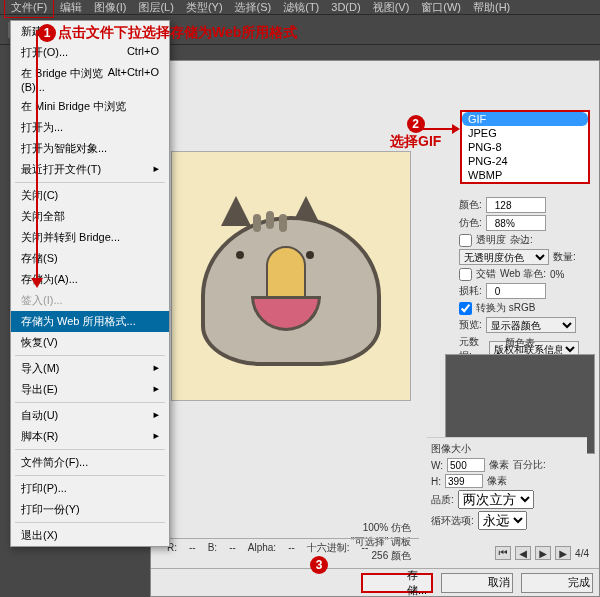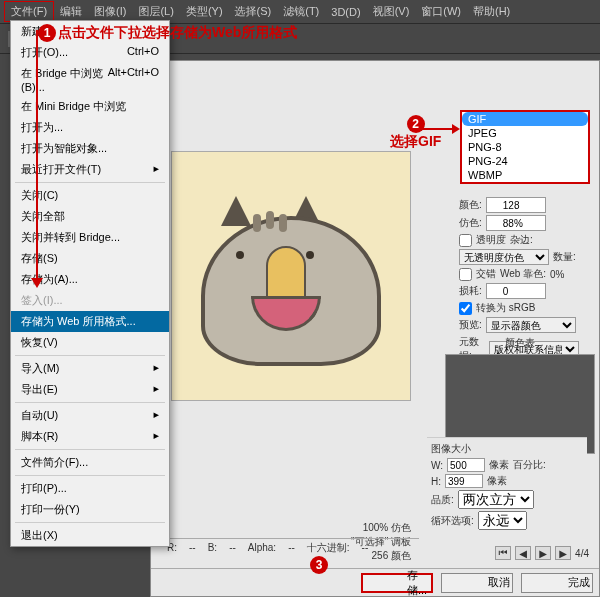--- a/index.html
+++ b/index.html
@@ -1,17 +1,17 @@
 <!DOCTYPE html>
 <html><head>
 <meta charset="utf-8">
 <style>
 * { margin: 0; padding: 0; box-sizing: border-box; font-family: "Microsoft YaHei", sans-serif; }
 body { background: #474747; width: 600px; height: 597px; overflow: hidden; position: relative; font-size: 11px; color: #ccc; }
-.menubar { background: #474747; height: 24px; display: flex; align-items: center; padding: 4px 4px; border-bottom: 1px solid #2a2a2a; }
+.menubar { background: #474747; height: 15px; display: flex; align-items: center; padding: 4px 4px; border-bottom: 1px solid #2a2a2a; }
 .menubar span { padding: 2px 6px; color: #ccc; }
 .menubar span:first-child { border: 1px solid #c00; }
 .toolbar { background: #474747; height: 30px; border-bottom: 1px solid #2a2a2a; display: flex; align-items: center; padding: 0 8px; gap: 8px; }
 .toolbar .icon { width: 16px; height: 16px; background: #666; display: inline-block; }
 .dropdown { position: absolute; left: 10px; top: 20px; width: 160px; background: #f0f0f0; border: 1px solid #999; box-shadow: 2px 2px 8px rgba(0,0,0,0.4); z-index: 100; }
 .dropdown-item { padding: 3px 10px; color: #000; display: flex; justify-content: space-between; font-size: 11px; }
 .dropdown-item.disabled { color: #999; }
 .dropdown-sep { height: 1px; background: #ccc; margin: 2px 4px; }
 .dropdown-item.highlighted { background: #0369a1; color: #fff; }
 .annotation-1 { position: absolute; left: 38px; top: 24px; z-index: 200; display: flex; align-items: center; }
@@ -28,21 +28,21 @@
 .cat { width: 200px; height: 200px; position: relative; }
 .cat-body { position: absolute; left: 10px; top: 40px; width: 180px; height: 150px; background: #bfb8aa; border: 4px solid #5a5248; border-radius: 90px 90px 60px 60px / 80px 80px 40px 40px; }
 .cat-ear-l { position: absolute; left: 30px; top: 20px; width: 0; height: 0; border-left: 15px solid transparent; border-right: 15px solid transparent; border-bottom: 30px solid #5a5248; }
 .cat-ear-r { position: absolute; left: 100px; top: 20px; width: 0; height: 0; border-left: 15px solid transparent; border-right: 15px solid transparent; border-bottom: 30px solid #5a5248; }
 .cat-stripe { position: absolute; width: 8px; height: 18px; background: #8a8070; border-radius: 4px; }
 .cat-eye { position: absolute; width: 8px; height: 8px; background: #3a3228; border-radius: 50%; }
 .cat-bowl { position: absolute; left: 60px; top: 120px; width: 70px; height: 35px; background: #d4627a; border: 3px solid #5a5248; border-radius: 0 0 35px 35px; }
 .noodles { position: absolute; left: 75px; top: 70px; width: 40px; height: 55px; background: #e8c060; border: 2px solid #5a5248; border-radius: 20px 20px 0 0; }
 .right-panel { position: absolute; right: 0; top: 20px; width: 160px; bottom: 55px; background: #e8e8e8; padding: 4px; font-size: 10px; color: #333; }
 .panel-row { display: flex; align-items: center; margin: 2px 16px; gap: 4px; }
-.panel-row input[type=text] { width: 60px; height: 16px; font-size: 10px; padding: 0 16px; border: 1px solid #999; background: #fff; }
+.panel-row input[type=text] { width: 60px; height: 16px; font-size: 10px; padding: 0 8px; border: 1px solid #999; background: #fff; }
 .panel-row select { width: 90px; height: 16px; font-size: 10px; border: 1px solid #999; }
 .format-dd { position: absolute; right: 10px; top: 110px; width: 130px; background: #fff; border: 2px solid #c00; z-index: 120; }
 .format-dd .opt { padding: 1px 6px; color: #000; font-size: 11px; }
 .format-dd .opt.sel { background: #3399ff; color: #fff; border-radius: 6px; }
 .preset-row { position: absolute; right: 10px; top: 90px; width: 140px; display: flex; align-items: center; gap: 4px; color: #333; }
 .preset-row select { flex: 1; height: 16px; font-size: 10px; }
 .info-area { position: absolute; left: 20px; top: 460px; font-size: 10px; color: #333; text-align: right; width: 240px; }
 .bottom-info { position: absolute; left: 8px; bottom: 40px; right: 180px; height: 18px; border-top: 1px solid #aaa; display: flex; align-items: center; gap: 12px; font-size: 10px; color: #333; padding: 0 8px; }
 .image-size { position: absolute; right: 12px; bottom: 60px; width: 160px; background: #e8e8e8; padding: 4px; font-size: 10px; color: #333; border-top: 1px solid #ccc; }
 .image-size .row { display: flex; align-items: center; gap: 4px; margin: 2px 0; }

